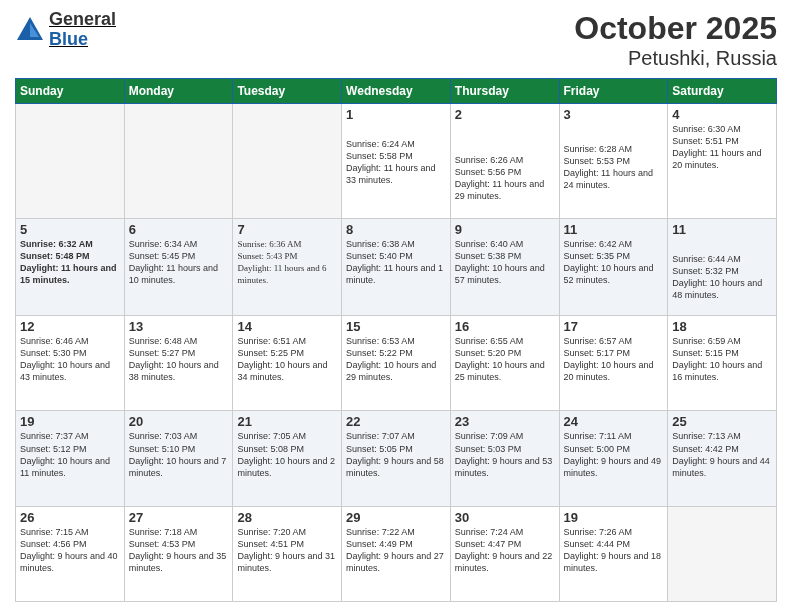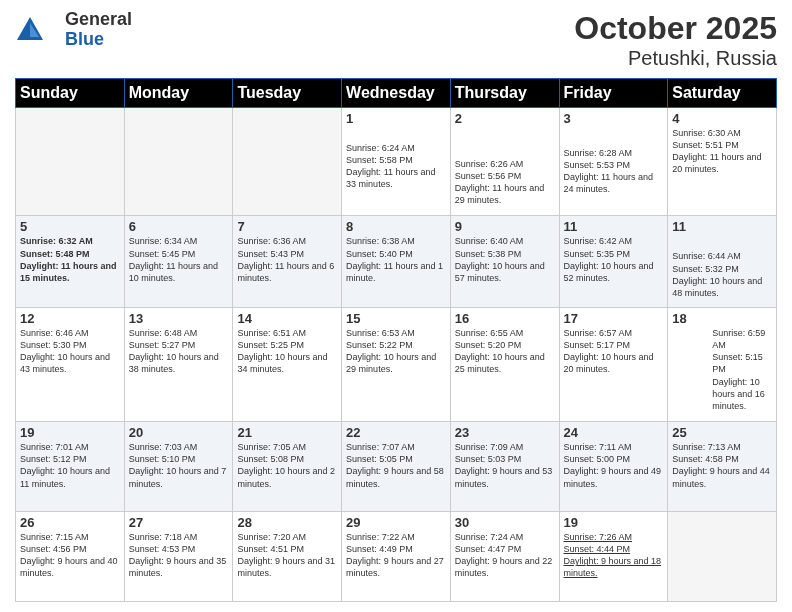--- a/index.html
+++ b/index.html
@@ -19,21 +19,22 @@
     }
     .header {
       display: flex;
       justify-content: space-between;
       align-items: flex-start;
       margin-bottom: 8px;
     }
     .logo {
       display: flex;
       align-items: center;
-      gap: 20px;
+      gap: 4px;
+      text-decoration: underline;
     }
     .logo-text {
       display: flex;
       flex-direction: column;
       line-height: 1.1;
     }
     .logo-general {
       font-size: 18px;
       font-weight: bold;
       color: #333;
@@ -60,23 +61,23 @@
       font-size: 20px;
       color: #333;
     }
     .calendar {
       flex: 1;
       border-collapse: collapse;
       width: 100%;
       table-layout: fixed;
     }
     .calendar th {
-      background: #000000;
+      background: #15803d;
       color: #fff;
-      font-size: 16px;
+      font-size: 12px;
       font-weight: bold;
       padding: 5px 4px;
       text-align: left;
       border: 1px solid #1a5fa8;
     }
     .calendar td {
       border: 1px solid #ccc;
       vertical-align: top;
       padding: 3px 4px;
       font-size: 9.5px;
@@ -173,21 +174,21 @@
 Daylight: 11 hours and 15 minutes.</div>
           </td>
           <td>
             <div class="day-number">6</div>
             <div class="day-info" style="white-space: pre-line;">Sunrise: 6:34 AM
 Sunset: 5:45 PM
 Daylight: 11 hours and 10 minutes.</div>
           </td>
           <td>
             <div class="day-number">7</div>
-            <div class="day-info" style="white-space: pre-line;">Sunrise: 6:36 AM
+            <div class="day-info" style="white-space: pre-line; font-family: Liberation Serif, serif;">Sunrise: 6:36 AM
 Sunset: 5:43 PM
 Daylight: 11 hours and 6 minutes.</div>
           </td>
           <td>
             <div class="day-number">8</div>
             <div class="day-info" style="white-space: pre-line;">Sunrise: 6:38 AM
 Sunset: 5:40 PM
 Daylight: 11 hours and 1 minute.</div>
           </td>
           <td>
@@ -241,29 +242,29 @@
 Daylight: 10 hours and 25 minutes.</div>
           </td>
           <td>
             <div class="day-number">17</div>
             <div class="day-info" style="white-space: pre-line;">Sunrise: 6:57 AM
 Sunset: 5:17 PM
 Daylight: 10 hours and 20 minutes.</div>
           </td>
           <td>
             <div class="day-number">18</div>
-            <div class="day-info" style="white-space: pre-line; margin-left: 40px;">Sunrise: 6:59 AM
+            <div class="day-info" style="white-space: pre-line;">Sunrise: 6:59 AM
 Sunset: 5:15 PM
 Daylight: 10 hours and 16 minutes.</div>
           </td>
         </tr>
         <tr class="row-shaded">
           <td>
             <div class="day-number">19</div>
-            <div class="day-info" style="white-space: pre-line;">Sunrise: 7:01 AM
+            <div class="day-info" style="white-space: pre-line;">Sunrise: 7:37 AM
 Sunset: 5:12 PM
 Daylight: 10 hours and 11 minutes.</div>
           </td>
           <td>
             <div class="day-number">20</div>
             <div class="day-info" style="white-space: pre-line;">Sunrise: 7:03 AM
 Sunset: 5:10 PM
 Daylight: 10 hours and 7 minutes.</div>
           </td>
           <td>
@@ -286,21 +287,21 @@
           </td>
           <td>
             <div class="day-number">24</div>
             <div class="day-info" style="white-space: pre-line;">Sunrise: 7:11 AM
 Sunset: 5:00 PM
 Daylight: 9 hours and 49 minutes.</div>
           </td>
           <td>
             <div class="day-number">25</div>
             <div class="day-info" style="white-space: pre-line;">Sunrise: 7:13 AM
-Sunset: 4:58 PM
+Sunset: 4:42 PM
 Daylight: 9 hours and 44 minutes.</div>
           </td>
         </tr>
         <tr>
           <td>
             <div class="day-number">26</div>
             <div class="day-info" style="white-space: pre-line;">Sunrise: 7:15 AM
 Sunset: 4:56 PM
 Daylight: 9 hours and 40 minutes.</div>
           </td>
@@ -323,21 +324,21 @@
 Daylight: 9 hours and 27 minutes.</div>
           </td>
           <td>
             <div class="day-number">30</div>
             <div class="day-info" style="white-space: pre-line;">Sunrise: 7:24 AM
 Sunset: 4:47 PM
 Daylight: 9 hours and 22 minutes.</div>
           </td>
           <td>
             <div class="day-number">19</div>
-            <div class="day-info" style="white-space: pre-line; text-decoration: underline;">Sunrise: 7:26 AM
+            <div class="day-info" style="white-space: pre-line;">Sunrise: 7:26 AM
 Sunset: 4:44 PM
 Daylight: 9 hours and 18 minutes.</div>
           </td>
           <td class="empty"></td>
         </tr>
       </tbody>
   </table>
 </div>
 
 </body></html>

